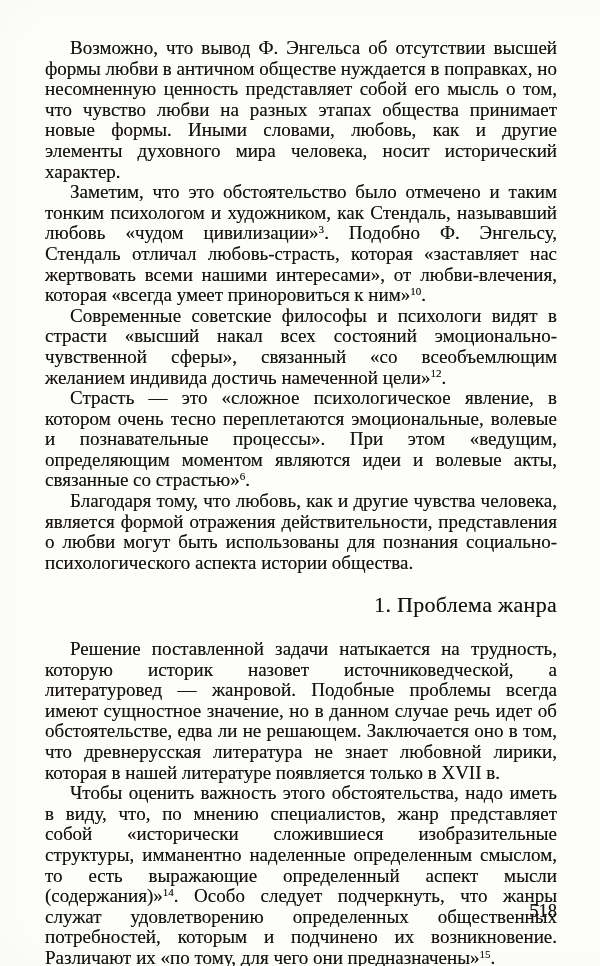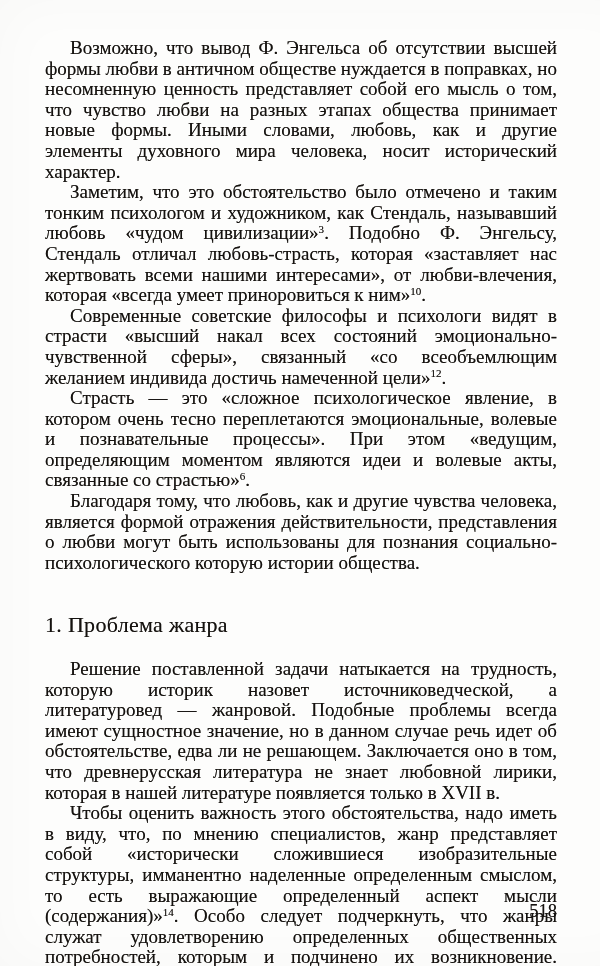--- a/index.html
+++ b/index.html
@@ -28,24 +28,24 @@
     text-align: justify;
     text-shadow: 0 0 0.5px rgba(21,18,15,0.55);
     hyphens: auto;
     -webkit-hyphens: auto;
   }
   .text-block p.paragraph {
     margin: 0;
     text-indent: 25px;
   }
   .text-block h2.heading {
-    margin: 42px 0 23px 0;
+    margin: 22px 0 23px 0;
     font-size: 22px;
     font-weight: normal;
-    text-align: left;
+    text-align: right;
     text-indent: 0;
     letter-spacing: 0.3px;
   }
   sup {
     font-size: 0.58em;
     line-height: 0;
     vertical-align: baseline;
     position: relative;
     top: -0.55em;
   }
@@ -62,19 +62,19 @@
 </style>
 </head>
 <body>
 
 <div class="page">
   <div class="text-block">
       <p class="paragraph">Возможно, что вывод Ф. Энгельса об отсутствии высшей формы любви в античном обществе нуждается в поправках, но несомненную ценность представляет собой его мысль о том, что чувство любви на разных этапах общества принимает новые формы. Иными словами, любовь, как и другие элементы духовного мира человека, носит исторический характер.</p>
       <p class="paragraph">Заметим, что это обстоятельство было отмечено и таким тонким психологом и художником, как Стендаль, называвший любовь «чудом цивилизации»<sup>3</sup>. Подобно Ф. Энгельсу, Стендаль отличал любовь-страсть, которая «заставляет нас жертвовать всеми нашими интересами», от любви-влечения, которая «всегда умеет приноровиться к ним»<sup>10</sup>.</p>
       <p class="paragraph">Современные советские философы и психологи видят в страсти «высший накал всех состояний эмоционально-чувственной сферы», связанный «со всеобъемлющим желанием индивида достичь намеченной цели»<sup>12</sup>.</p>
       <p class="paragraph">Страсть — это «сложное психологическое явление, в котором очень тесно переплетаются эмоциональные, волевые и познавательные процессы». При этом «ведущим, определяющим моментом являются идеи и волевые акты, связанные со страстью»<sup>6</sup>.</p>
-      <p class="paragraph">Благодаря тому, что любовь, как и другие чувства человека, является формой отражения действительности, представления о любви могут быть использованы для познания социально-психологического которую истории общества.</p>
+      <p class="paragraph">Благодаря тому, что любовь, как и другие чувства человека, является формой отражения действительности, представления о любви могут быть использованы для познания социально-психологического аспекта истории общества.</p>
       <h2 class="heading">1. Проблема жанра</h2>
       <p class="paragraph">Решение поставленной задачи натыкается на трудность, которую историк назовет источниковедческой, а литературовед — жанровой. Подобные проблемы всегда имеют сущностное значение, но в данном случае речь идет об обстоятельстве, едва ли не решающем. Заключается оно в том, что древнерусская литература не знает любовной лирики, которая в нашей литературе появляется только в XVII в.</p>
       <p class="paragraph">Чтобы оценить важность этого обстоятельства, надо иметь в виду, что, по мнению специалистов, жанр представляет собой «исторически сложившиеся изобразительные структуры, имманентно наделенные определенным смыслом, то есть выражающие определенный аспект мысли (содержания)»<sup>14</sup>. Особо следует подчеркнуть, что жанры служат удовлетворению определенных общественных потребностей, которым и подчинено их возникновение. Различают их «по тому, для чего они предназначены»<sup>15</sup>.</p>
     </div>
   <div class="page-number">518</div>
 </div>
 
 </body></html>

